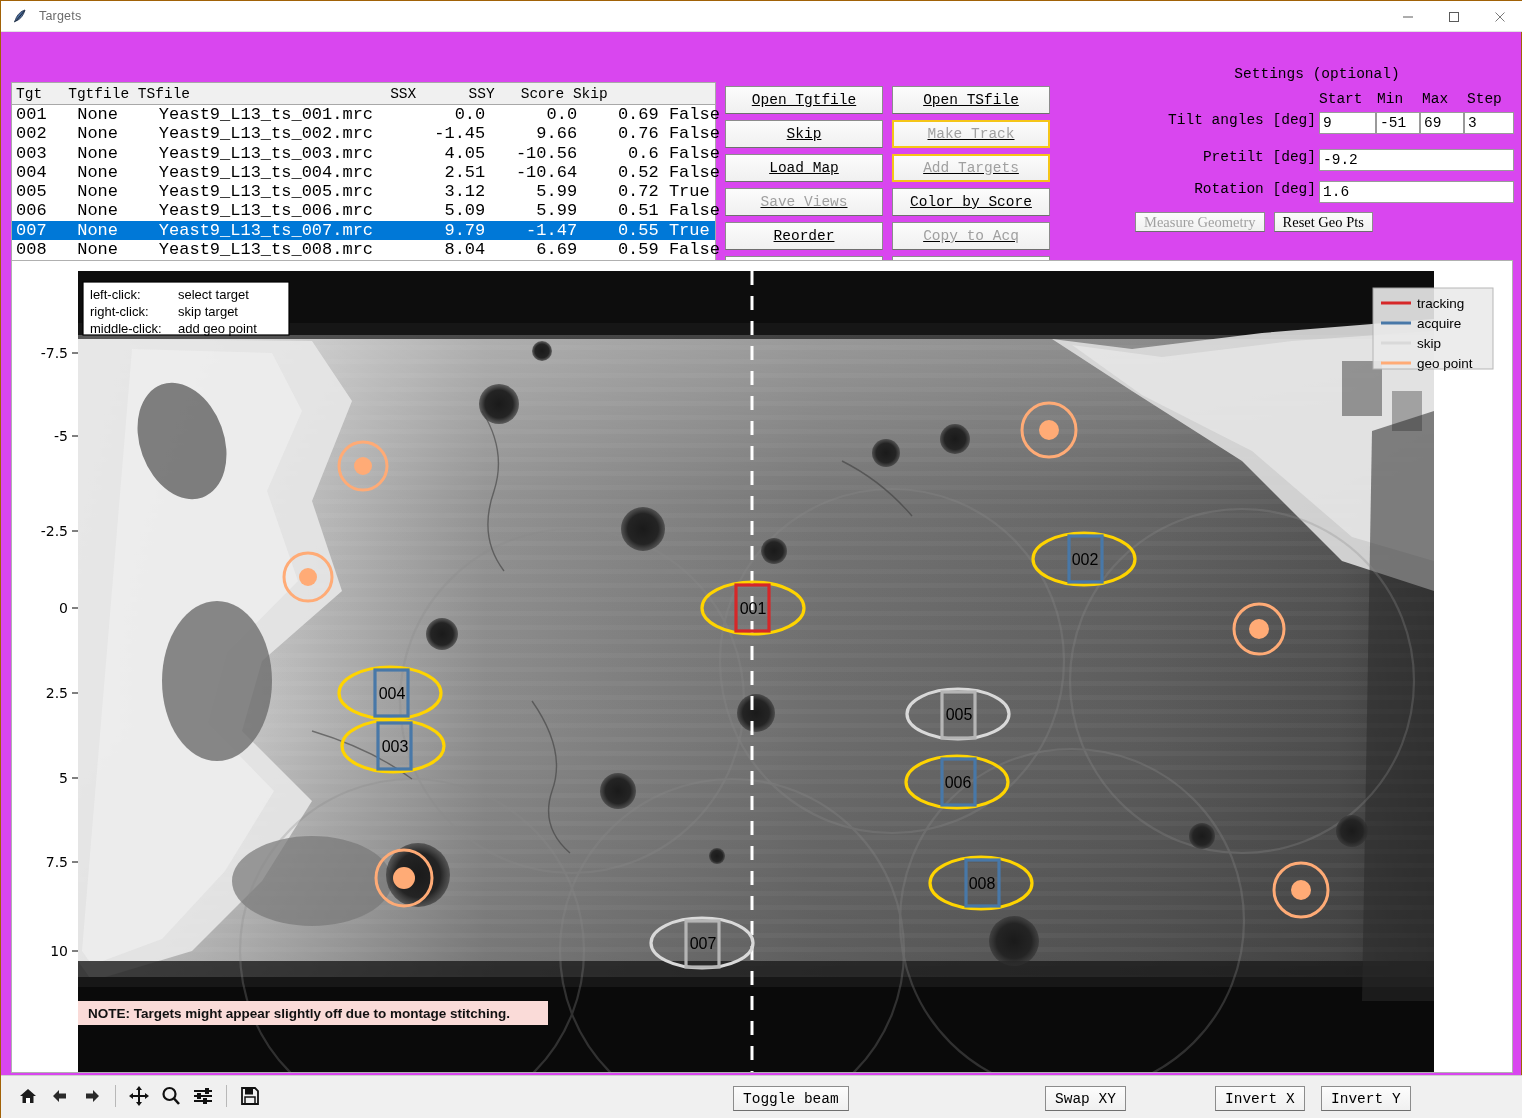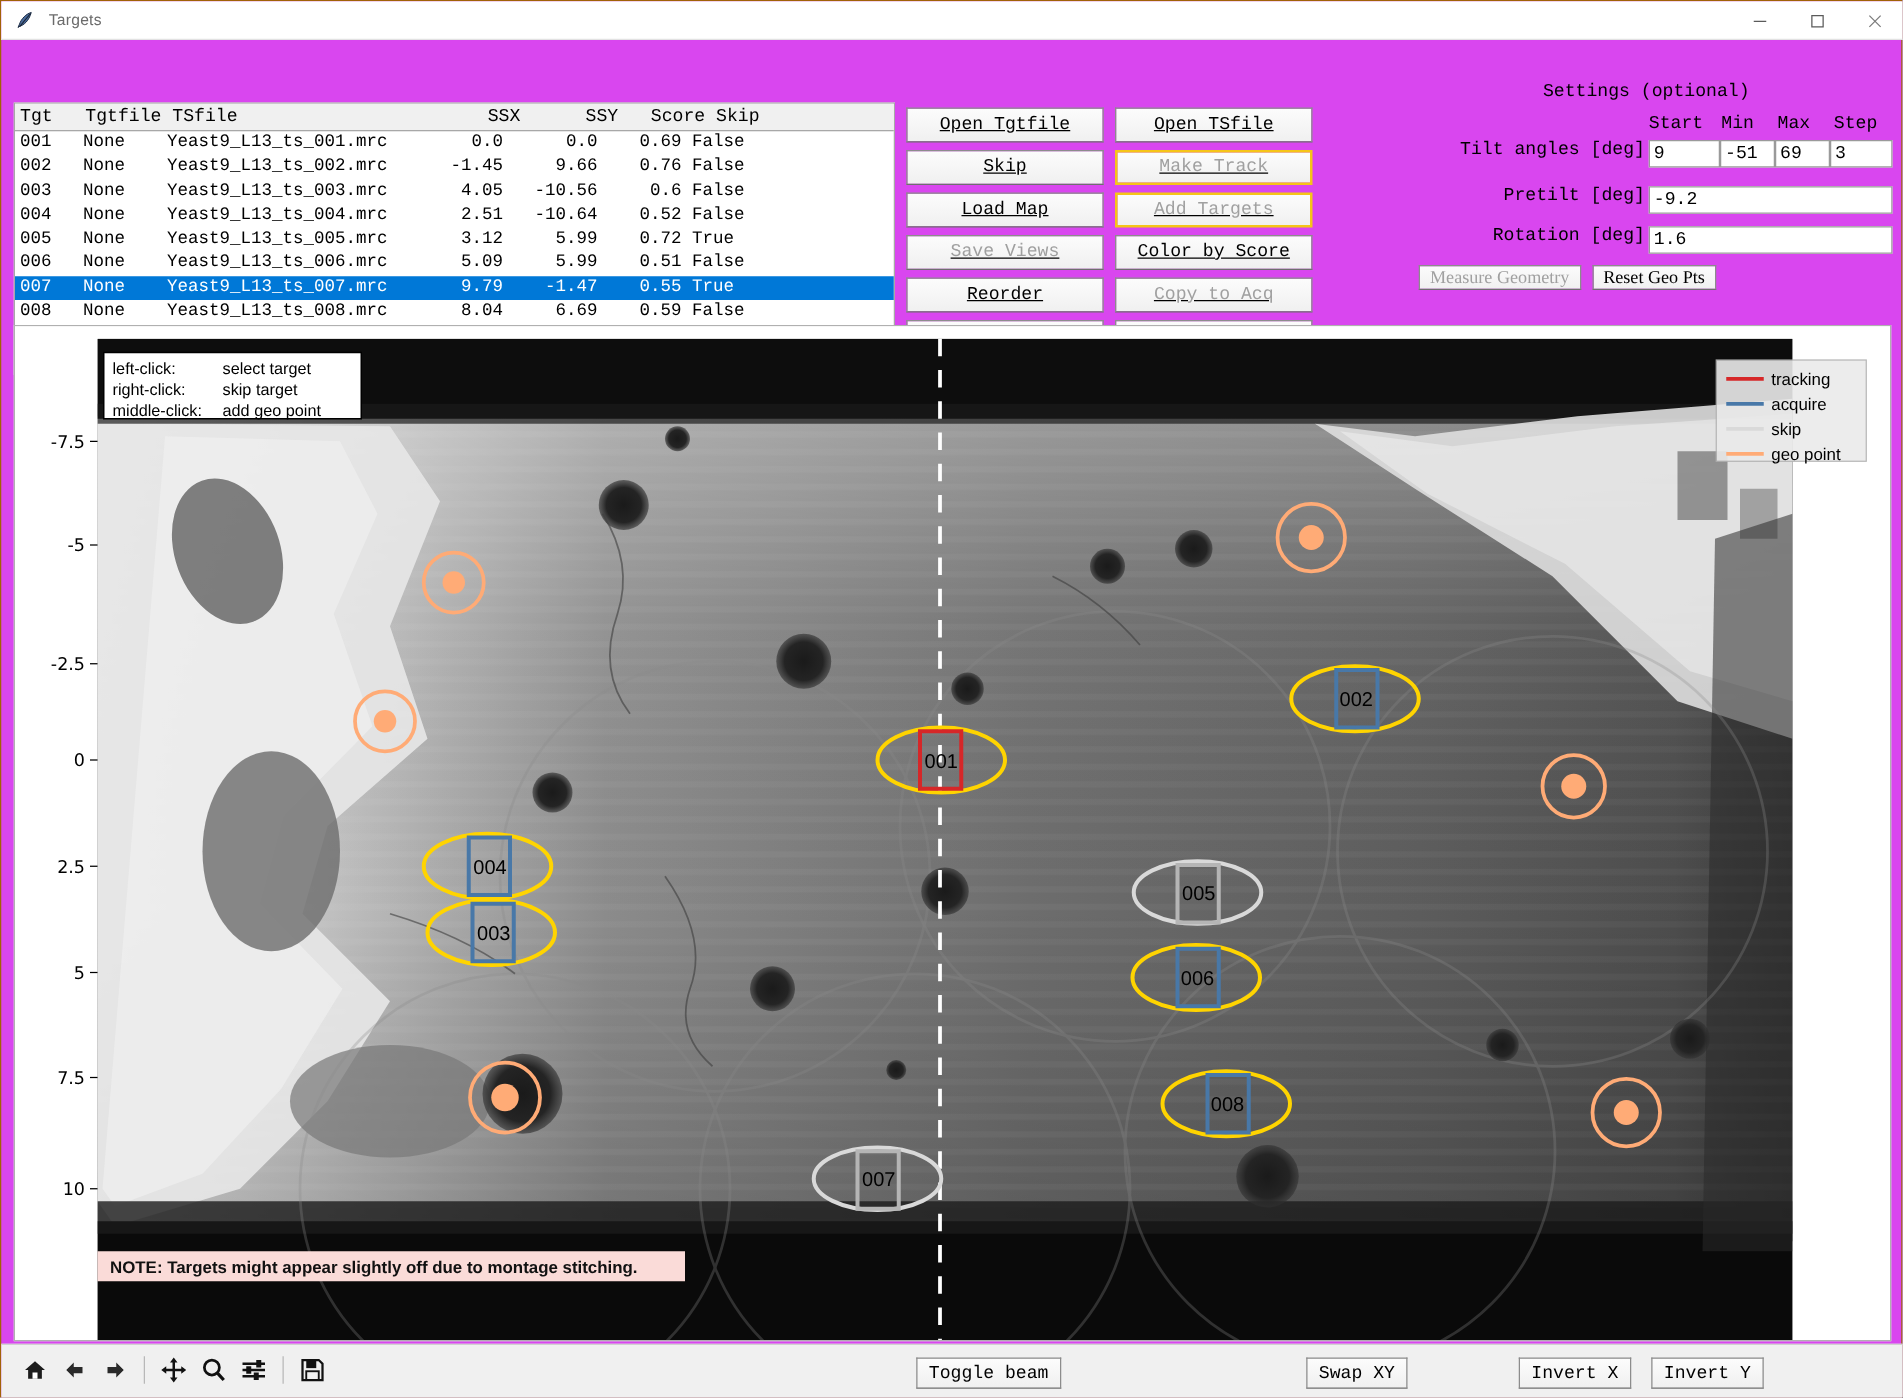--- a/index.html
+++ b/index.html
@@ -57,21 +57,21 @@
   #tablehdr {
     position: absolute; left: 0; top: 0; width: 703px; height: 22px;
     background: #f0f0f0;
     border-bottom: 1px solid #a8a8a8;
     font-size: 14.5px; color: #000;
     line-height: 22px; white-space: pre;
     padding-left: 4px;
   }
   #tbody {
     position: absolute; left: 0; top: 22px; width: 703px;
-    font-size: 14px; color: #000;
+    font-size: 17px; color: #000;
   }
   .trow {
     height: 19.3px; line-height: 19.3px; white-space: pre;
     padding-left: 4px;
   }
   .trow.sel { background: #0078d7; color: #ffffff; }
 
   
   #btnpanel {
     position: absolute; left: 724px; top: 54px;

